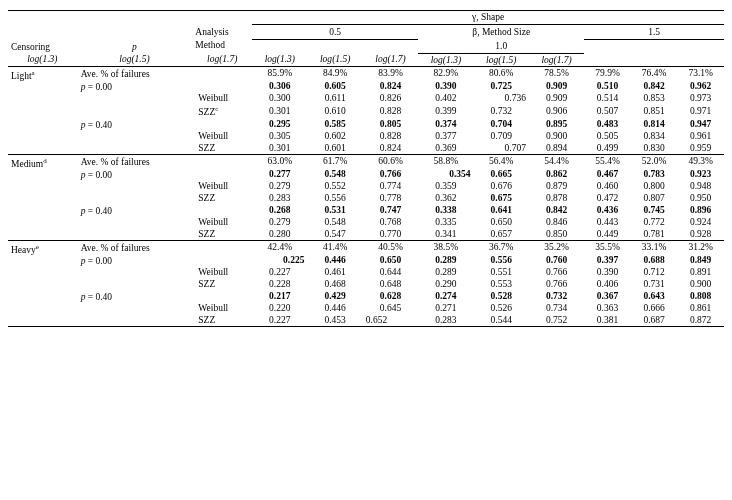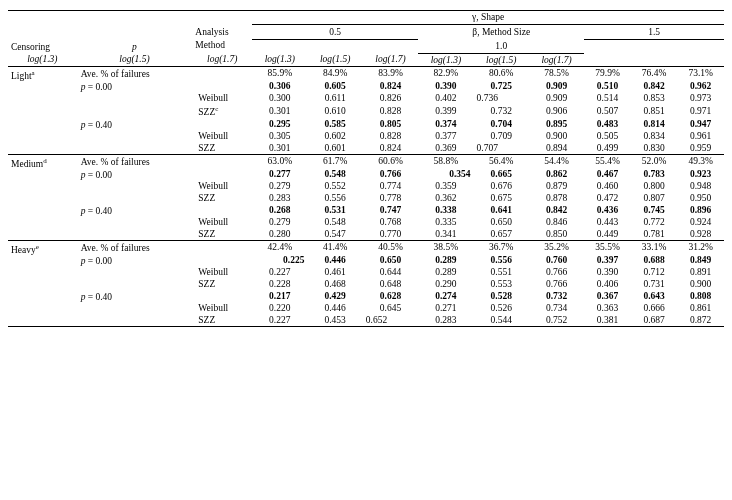--- a/index.html
+++ b/index.html
@@ -85,21 +85,21 @@
         <td style="text-align: center;"><strong>0.510</strong></td>
         <td style="text-align: center;"><strong>0.842</strong></td>
         <td style="text-align: center;"><strong>0.962</strong></td>
       </tr>
       <tr>
         <td style="text-align: left; padding-left: 6px;">Weibull</td>
         <td style="text-align: center;">0.300</td>
         <td style="text-align: center;">0.611</td>
         <td style="text-align: center;">0.826</td>
         <td style="text-align: center;">0.402</td>
-        <td style="text-align: left;">0.736</td>
+        <td style="text-align: right;">0.736</td>
         <td style="text-align: center;">0.909</td>
         <td style="text-align: center;">0.514</td>
         <td style="text-align: center;">0.853</td>
         <td style="text-align: center;">0.973</td>
       </tr>
       <tr>
         <td style="text-align: left; padding-left: 6px;">SZZ<sup>c</sup></td>
         <td style="text-align: center;">0.301</td>
         <td style="text-align: center;">0.610</td>
         <td style="text-align: center;">0.828</td>
@@ -134,21 +134,21 @@
         <td style="text-align: center;">0.505</td>
         <td style="text-align: center;">0.834</td>
         <td style="text-align: center;">0.961</td>
       </tr>
       <tr>
         <td style="text-align: left; padding-left: 6px;">SZZ</td>
         <td style="text-align: center;">0.301</td>
         <td style="text-align: center;">0.601</td>
         <td style="text-align: center;">0.824</td>
         <td style="text-align: center;">0.369</td>
-        <td style="text-align: left;">0.707</td>
+        <td style="text-align: right;">0.707</td>
         <td style="text-align: center;">0.894</td>
         <td style="text-align: center;">0.499</td>
         <td style="text-align: center;">0.830</td>
         <td style="text-align: center;">0.959</td>
       </tr>
       <tr style="border-top: 0.8px solid rgb(0, 0, 0);">
         <td rowspan="7" style="text-align: left; vertical-align: top; padding-top: 2px;">Medium<sup>d</sup></td>
         <td rowspan="1" style="text-align: left; vertical-align: top; padding-top: 2px; padding-left: 4px;">Ave. % of failures</td>
         <td style="text-align: left; padding-left: 6px;"></td>
         <td style="text-align: center;">63.0%</td>
@@ -185,21 +185,21 @@
         <td style="text-align: center;">0.460</td>
         <td style="text-align: center;">0.800</td>
         <td style="text-align: center;">0.948</td>
       </tr>
       <tr>
         <td style="text-align: left; padding-left: 6px;">SZZ</td>
         <td style="text-align: center;">0.283</td>
         <td style="text-align: center;">0.556</td>
         <td style="text-align: center;">0.778</td>
         <td style="text-align: center;">0.362</td>
-        <td style="">0.675</td>
+        <td style=" font-weight: bold;">0.675</td>
         <td style="text-align: center;">0.878</td>
         <td style="text-align: center;">0.472</td>
         <td style="text-align: center;">0.807</td>
         <td style="text-align: center;">0.950</td>
       </tr>
       <tr>
         <td rowspan="3" style="text-align: left; vertical-align: top; padding-top: 2px; padding-left: 4px;"><em>p</em> = 0.40</td>
         <td style="text-align: left; padding-left: 6px;"></td>
         <td style="text-align: center;"><strong>0.268</strong></td>
         <td style="text-align: center;"><strong>0.531</strong></td>

